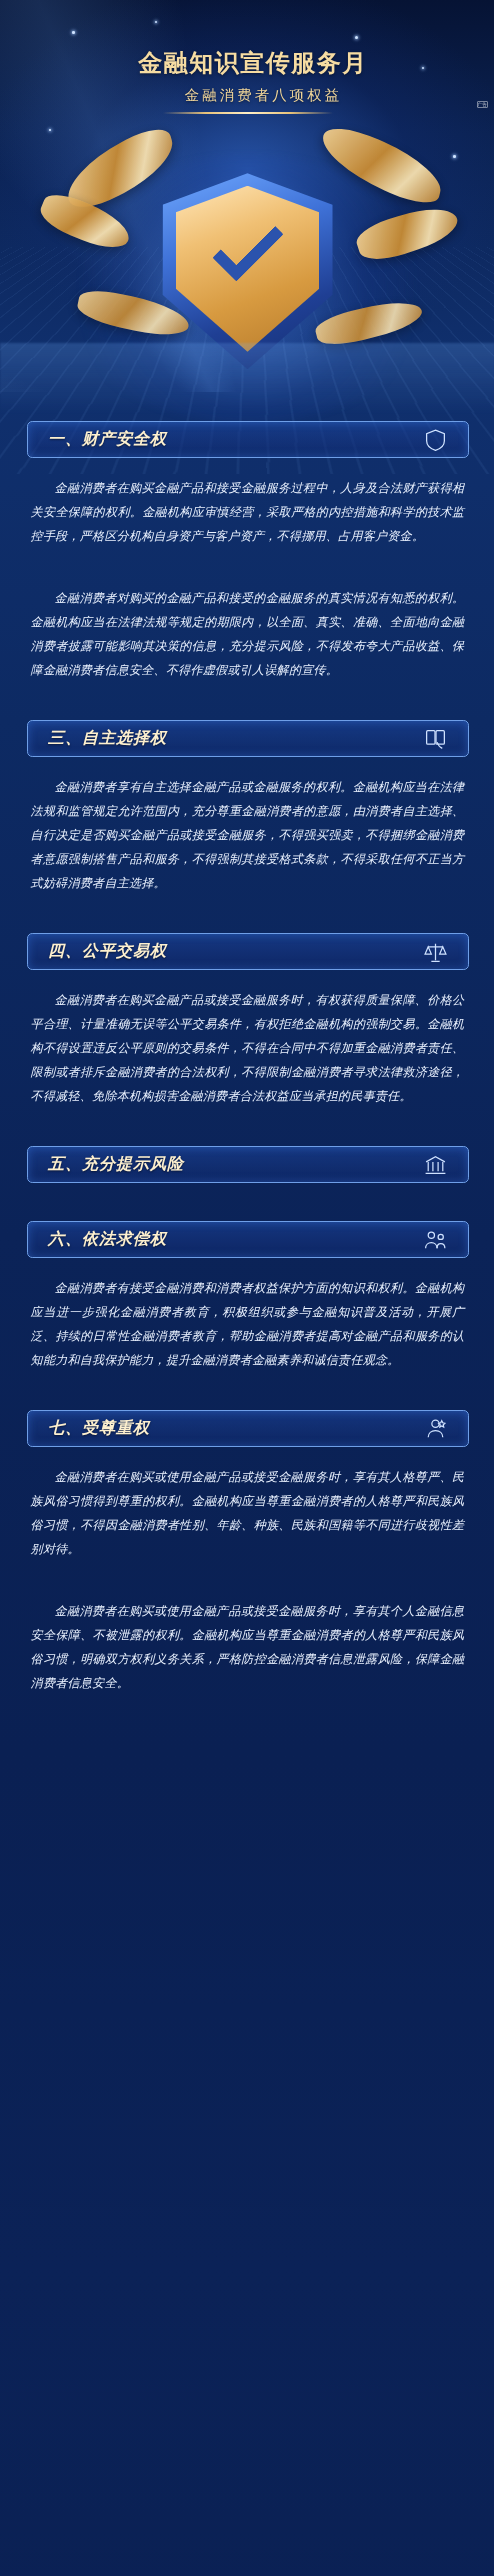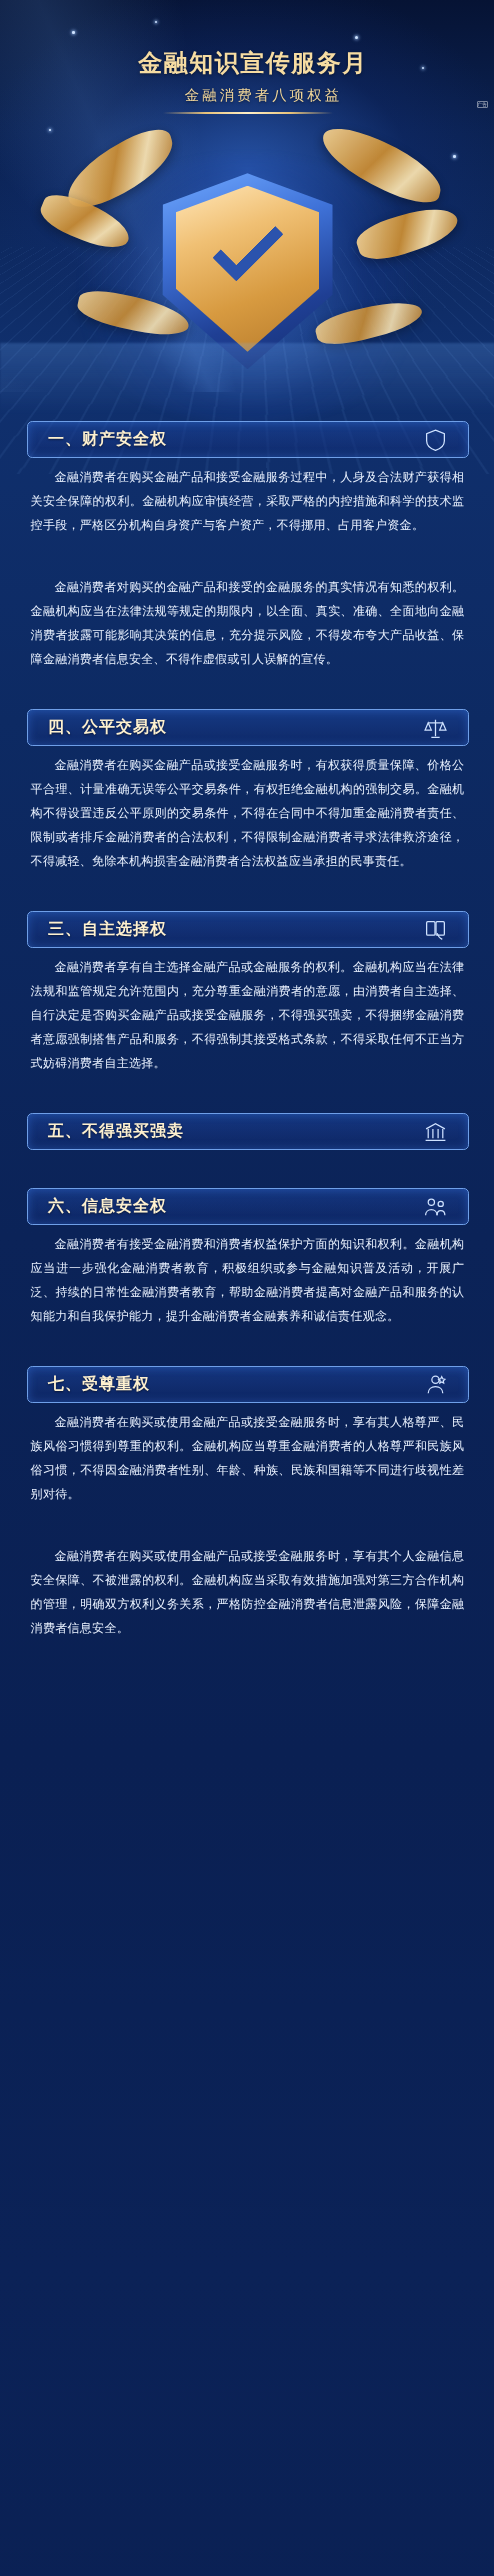--- a/index.html
+++ b/index.html
@@ -127,21 +127,21 @@
     border-left: 12.4px solid #2b53ad;
     border-bottom: 12.4px solid #2b53ad;
     border-radius: 2.1px;
   }
   .hero-ground {
     position: absolute; left: 0; right: 0; top: 216px; height: 72px;
     background: linear-gradient(180deg, rgba(120,180,255,0.22), rgba(10,30,80,0));
     filter: blur(1px);
   }
   
-  .sections { position: relative; z-index: 6; padding: 5.2px 0 46px; }
+  .sections { position: relative; z-index: 6; padding: 5.2px 0 46px; font-style: italic; }
   .section { margin: 0 0 38px; }
   .sec-head {
     position: relative;
     width: 442px;
     margin: 0 auto;
     height: 37px;
     border: 1px solid #6f9fe8;
     border-radius: 5.2px;
     background: linear-gradient(180deg, rgba(30,70,160,.55), rgba(16,40,108,.55));
     display: flex;
@@ -160,21 +160,21 @@
     position: absolute;
     right: 18.5px; top: 50%;
     transform: translateY(-50%);
     width: 27px; height: 27px;
     display: flex; align-items: center; justify-content: center;
     color: #cfe2ff;
   }
   .sec-icon svg { width: 25px; height: 25px; }
   .sec-body {
     width: 442px;
-    margin: 7px auto 0;
+    margin: 18px auto 0;
     font-size: 12px;
     line-height: 24px;
     letter-spacing: 0.3px;
     color: #eaf2ff;
     text-align: justify;
     text-indent: 2em;
     padding: 0 4.1px;
   }
 </style>
 </head>
@@ -232,70 +232,70 @@
       <div class="sec-body">金融消费者在购买金融产品和接受金融服务过程中，人身及合法财产获得相关安全保障的权利。金融机构应审慎经营，采取严格的内控措施和科学的技术监控手段，严格区分机构自身资产与客户资产，不得挪用、占用客户资金。</div>
     </div>
 
     <div class="section">
       <div class="sec-body">金融消费者对购买的金融产品和接受的金融服务的真实情况有知悉的权利。金融机构应当在法律法规等规定的期限内，以全面、真实、准确、全面地向金融消费者披露可能影响其决策的信息，充分提示风险，不得发布夸大产品收益、保障金融消费者信息安全、不得作虚假或引人误解的宣传。</div>
     </div>
 
     <div class="section">
       <div class="sec-head">
         <div class="sec-head-title">
+          <span>三、</span><span>自主选择权</span>
+        </div>
+        <div class="sec-icon">
+          <svg viewBox="0 0 48 48" fill="none" stroke="currentColor" stroke-width="2.4">
+            <rect x="7" y="8" width="16" height="26" rx="2"></rect>
+            <rect x="25" y="8" width="16" height="26" rx="2"></rect>
+            <path d="M27 30c2 6 6 10 10 12"></path>
+          </svg>
+        </div>
+      </div>
+      <div class="sec-body">金融消费者享有自主选择金融产品或金融服务的权利。金融机构应当在法律法规和监管规定允许范围内，充分尊重金融消费者的意愿，由消费者自主选择、自行决定是否购买金融产品或接受金融服务，不得强买强卖，不得捆绑金融消费者意愿强制搭售产品和服务，不得强制其接受格式条款，不得采取任何不正当方式妨碍消费者自主选择。</div>
+    </div>
+
+    <div class="section">
+      <div class="sec-head">
+        <div class="sec-head-title">
           <span>四、</span><span>公平交易权</span>
         </div>
         <div class="sec-icon">
           <svg viewBox="0 0 48 48" fill="none" stroke="currentColor" stroke-width="2.4">
             <path d="M24 8v32"></path>
               <path d="M10 14h28"></path>
             <path d="M10 14 4 28h12z"></path>
               <path d="M38 14 32 28h12z"></path>
             <path d="M16 42h16"></path>
           </svg>
         </div>
       </div>
       <div class="sec-body">金融消费者在购买金融产品或接受金融服务时，有权获得质量保障、价格公平合理、计量准确无误等公平交易条件，有权拒绝金融机构的强制交易。金融机构不得设置违反公平原则的交易条件，不得在合同中不得加重金融消费者责任、限制或者排斥金融消费者的合法权利，不得限制金融消费者寻求法律救济途径，不得减轻、免除本机构损害金融消费者合法权益应当承担的民事责任。</div>
     </div>
 
     <div class="section">
       <div class="sec-head">
         <div class="sec-head-title">
-          <span>三、</span><span>自主选择权</span>
-        </div>
-        <div class="sec-icon">
-          <svg viewBox="0 0 48 48" fill="none" stroke="currentColor" stroke-width="2.4">
-            <rect x="7" y="8" width="16" height="26" rx="2"></rect>
-            <rect x="25" y="8" width="16" height="26" rx="2"></rect>
-            <path d="M27 30c2 6 6 10 10 12"></path>
-          </svg>
-        </div>
-      </div>
-      <div class="sec-body">金融消费者享有自主选择金融产品或金融服务的权利。金融机构应当在法律法规和监管规定允许范围内，充分尊重金融消费者的意愿，由消费者自主选择、自行决定是否购买金融产品或接受金融服务，不得强买强卖，不得捆绑金融消费者意愿强制搭售产品和服务，不得强制其接受格式条款，不得采取任何不正当方式妨碍消费者自主选择。</div>
-    </div>
-
-    <div class="section">
-      <div class="sec-head">
-        <div class="sec-head-title">
-          <span>五、</span><span>不得强买强卖</span>
+          <span>五、</span><span>充分提示风险</span>
         </div>
         <div class="sec-icon">
           <svg viewBox="0 0 48 48" fill="none" stroke="currentColor" stroke-width="2.4">
             <path d="M6 18 24 8l18 10"></path>
             <path d="M10 18v18M19 18v18M29 18v18M38 18v18"></path>
             <path d="M5 40h38"></path>
           </svg>
         </div>
       </div>
     </div>
 
     <div class="section">
       <div class="sec-head">
         <div class="sec-head-title">
-          <span>六、</span><span>信息安全权</span>
+          <span>六、</span><span>依法求偿权</span>
         </div>
         <div class="sec-icon">
           <svg viewBox="0 0 48 48" fill="none" stroke="currentColor" stroke-width="2.4">
             <circle cx="16" cy="15" r="6"></circle>
             <path d="M5 40c0-7 5-11 11-11s11 4 11 11"></path>
             <circle cx="34" cy="18" r="5"></circle>
             <path d="M27 40c0-6 3-9 7-9s8 3 8 9"></path>
           </svg>
         </div>
       </div>
@@ -312,18 +312,18 @@
             <circle cx="24" cy="14" r="7"></circle>
             <path d="M10 40c0-8 6-13 14-13s14 5 14 13"></path>
             <path d="M36 8l2 4 4 1-3 3 .7 4.3L36 18l-3.7 2.3L33 16l-3-3 4-1z"></path>
           </svg>
         </div>
       </div>
       <div class="sec-body">金融消费者在购买或使用金融产品或接受金融服务时，享有其人格尊严、民族风俗习惯得到尊重的权利。金融机构应当尊重金融消费者的人格尊严和民族风俗习惯，不得因金融消费者性别、年龄、种族、民族和国籍等不同进行歧视性差别对待。</div>
     </div>
 
     <div class="section">
-      <div class="sec-body">金融消费者在购买或使用金融产品或接受金融服务时，享有其个人金融信息安全保障、不被泄露的权利。金融机构应当采取有效措施加强对第三方合作机构的管理，明确双方权利义务关系，严格防控金融消费者信息泄露风险，保障金融消费者信息安全。</div>
+      <div class="sec-body">金融消费者在购买或使用金融产品或接受金融服务时，享有其个人金融信息安全保障、不被泄露的权利。金融机构应当尊重金融消费者的人格尊严和民族风俗习惯，明确双方权利义务关系，严格防控金融消费者信息泄露风险，保障金融消费者信息安全。</div>
     </div>
 
   </div>
 </div>
 
 
 </body></html>

